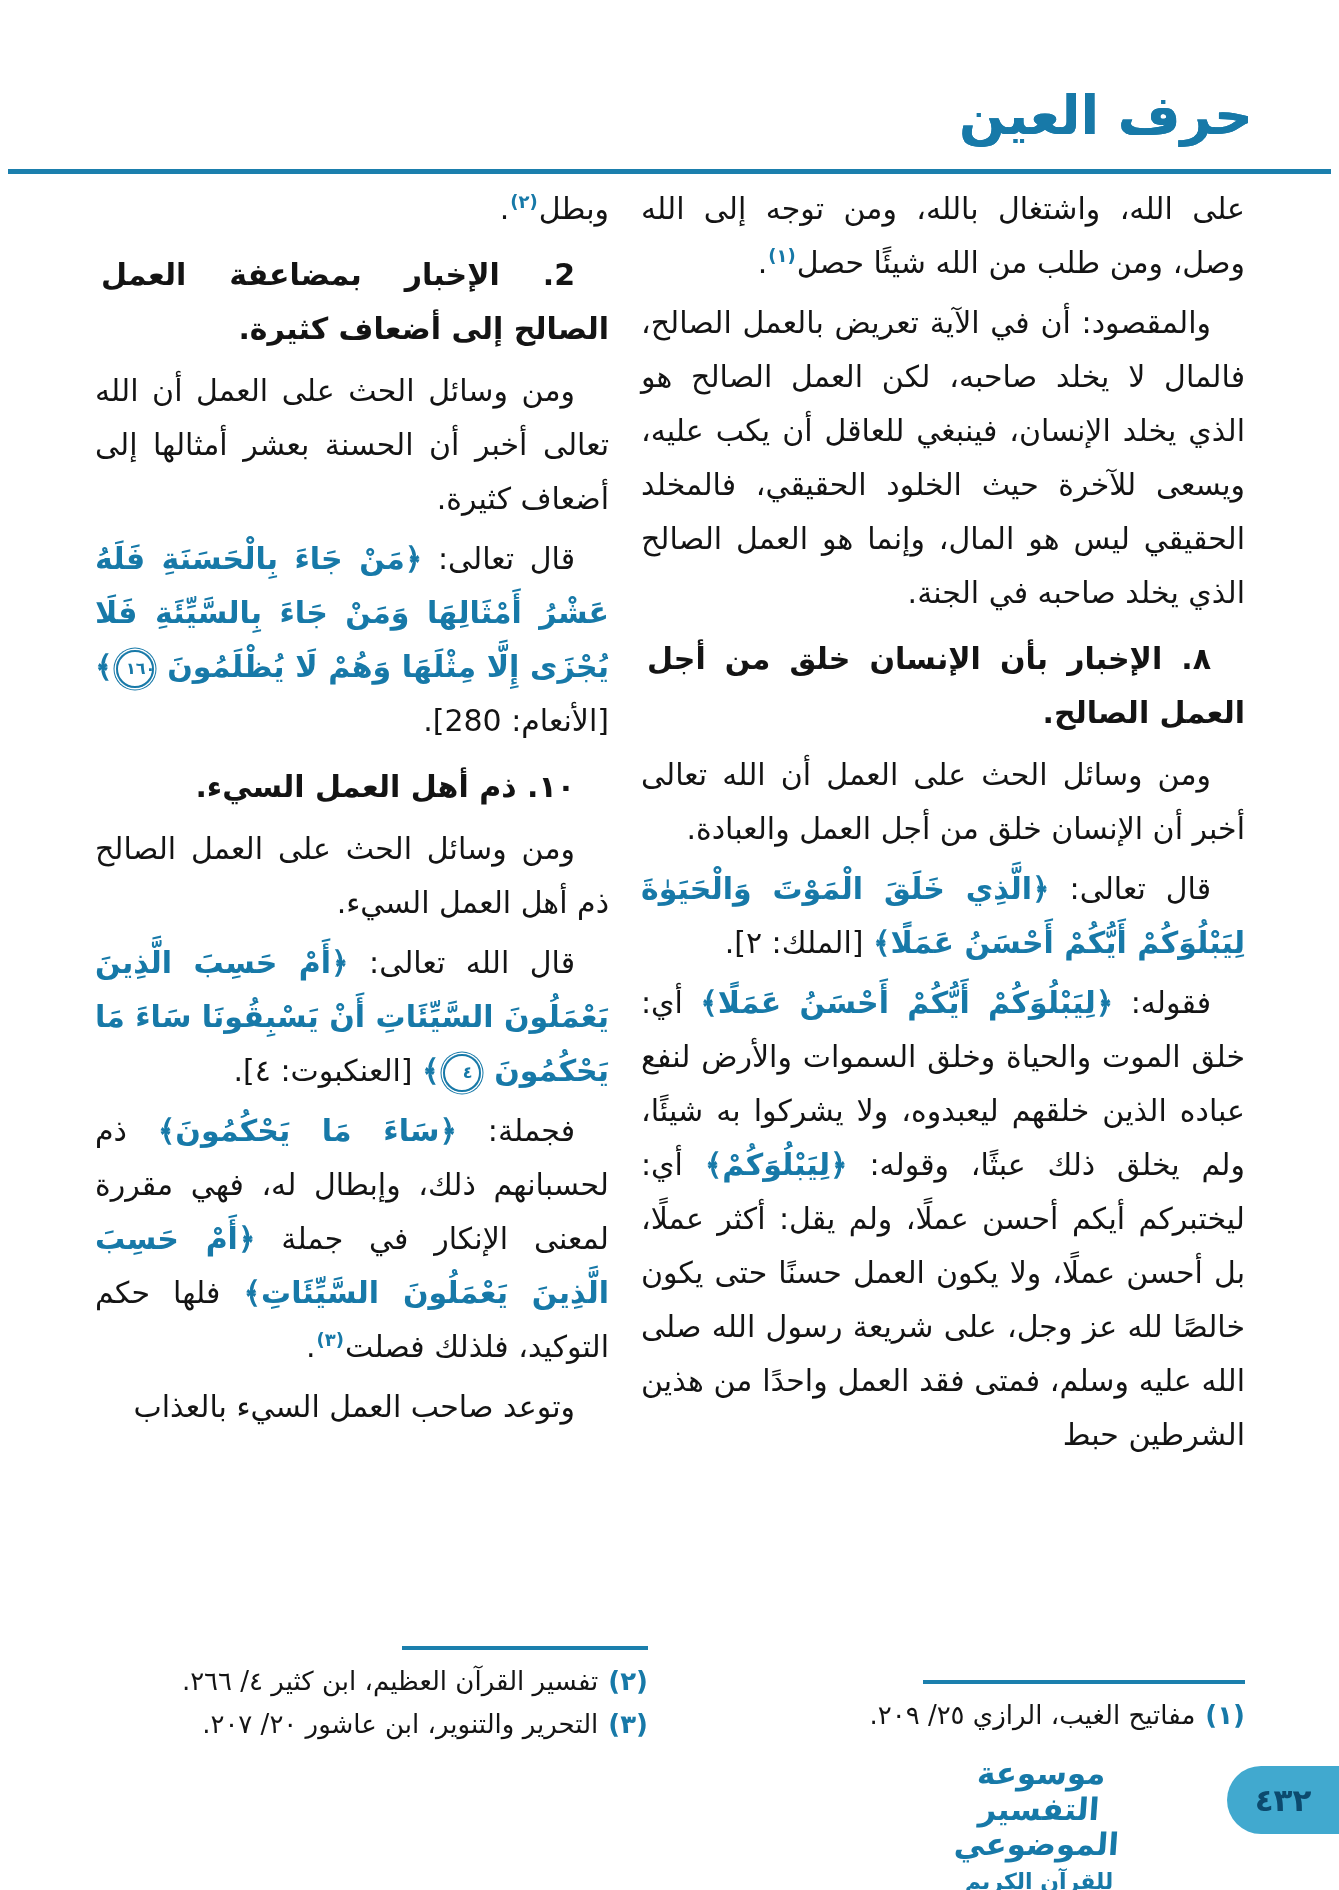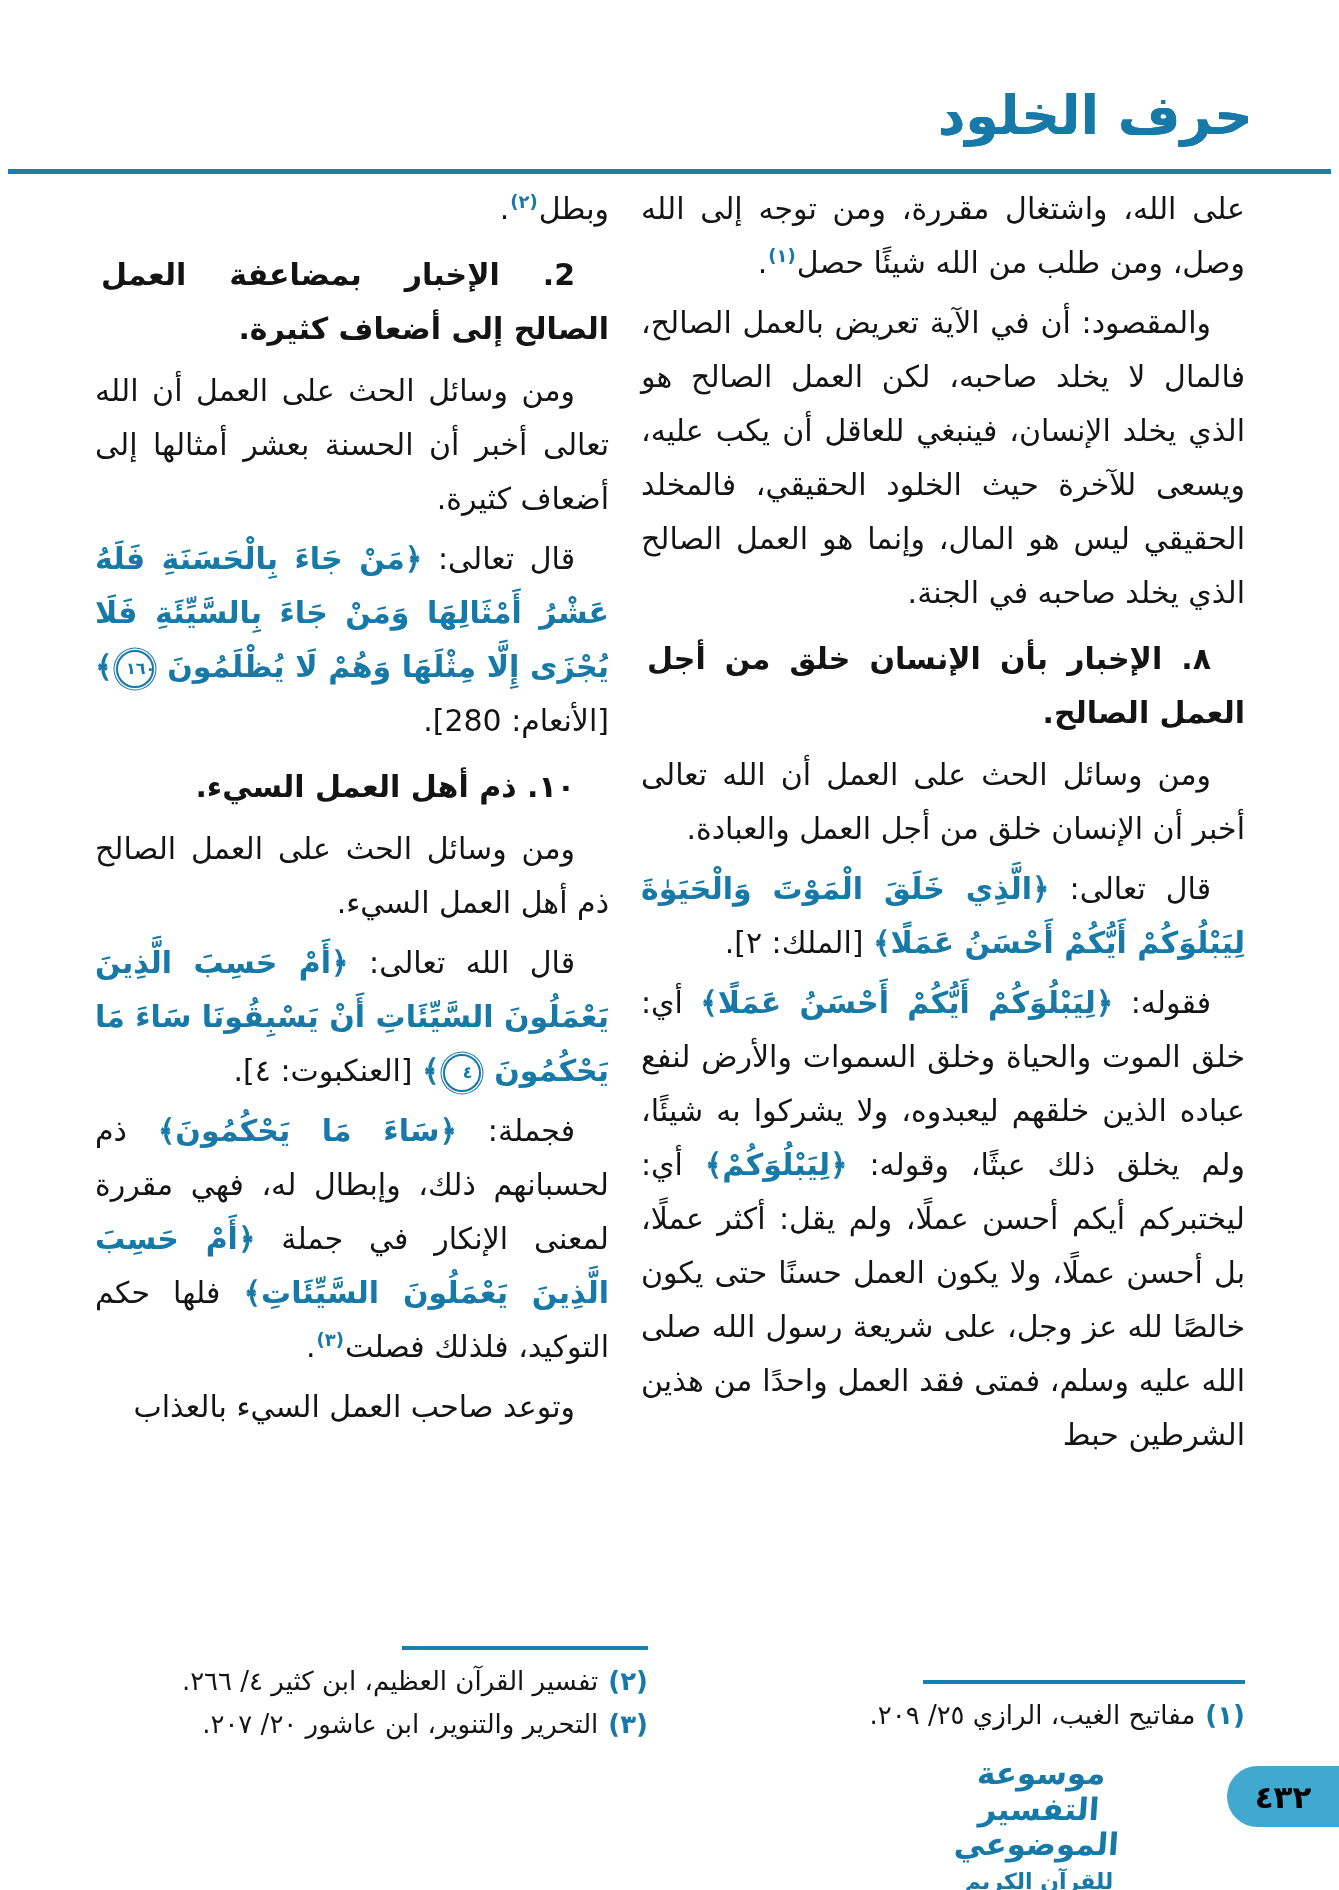--- a/index.html
+++ b/index.html
@@ -66,35 +66,35 @@
     text-align:center;color:var(--teal);line-height:1.15;
   }
   .footer-logo .logo-main{
     font-size:31px;font-weight:bold;letter-spacing:-1px;
     transform:skewX(-4deg);
   }
   .footer-logo .logo-sub{
     font-size:22px;font-weight:bold;margin-top:6px;letter-spacing:-1px;
   }
   .page-badge{
-    position:absolute;top:1766px;right:0;width:112px;height:61px;
+    position:absolute;top:1766px;right:0;width:112px;height:68px;
     background:var(--badge);border-radius:34px 0 0 34px;
     display:flex;align-items:center;justify-content:center;
-    color:#000000;font-size:31px;font-weight:bold;
+    color:#0c4a6e;font-size:31px;font-weight:bold;
   }
 </style>
 </head>
 <body>
 
-<div class="header-title">حرف الخلود</div>
+<div class="header-title">حرف العين</div>
 <div class="header-rule"></div>
 
 <div class="columns">
   <div class="col col-right">
-      <p class="para"><span class="seg-n">على الله، واشتغال مقررة، ومن توجه إلى الله وصل، ومن طلب من الله شيئًا حصل</span><span class="seg-fn">(١)</span><span class="seg-n">.</span></p>
+      <p class="para"><span class="seg-n">على الله، واشتغال بالله، ومن توجه إلى الله وصل، ومن طلب من الله شيئًا حصل</span><span class="seg-fn">(١)</span><span class="seg-n">.</span></p>
       <p class="para indent"><span class="seg-n">والمقصود: أن في الآية تعريض بالعمل الصالح، فالمال لا يخلد صاحبه، لكن العمل الصالح هو الذي يخلد الإنسان، فينبغي للعاقل أن يكب عليه، ويسعى للآخرة حيث الخلود الحقيقي، فالمخلد الحقيقي ليس هو المال، وإنما هو العمل الصالح الذي يخلد صاحبه في الجنة.</span></p>
       <p class="heading indent"><span class="seg-n">٨. الإخبار بأن الإنسان خلق من أجل العمل الصالح.</span></p>
       <p class="para indent"><span class="seg-n">ومن وسائل الحث على العمل أن الله تعالى أخبر أن الإنسان خلق من أجل العمل والعبادة.</span></p>
       <p class="para indent"><span class="seg-n">قال تعالى: </span><span class="seg-q">﴿الَّذِي خَلَقَ الْمَوْتَ وَالْحَيَوٰةَ لِيَبْلُوَكُمْ أَيُّكُمْ أَحْسَنُ عَمَلًا﴾</span><span class="seg-n"> [الملك: ٢].</span></p>
       <p class="para indent"><span class="seg-n">فقوله: </span><span class="seg-q">﴿لِيَبْلُوَكُمْ أَيُّكُمْ أَحْسَنُ عَمَلًا﴾</span><span class="seg-n"> أي: خلق الموت والحياة وخلق السموات والأرض لنفع عباده الذين خلقهم ليعبدوه، ولا يشركوا به شيئًا، ولم يخلق ذلك عبثًا، وقوله: </span><span class="seg-q">﴿لِيَبْلُوَكُمْ﴾</span><span class="seg-n"> أي: ليختبركم أيكم أحسن عملًا، ولم يقل: أكثر عملًا، بل أحسن عملًا، ولا يكون العمل حسنًا حتى يكون خالصًا لله عز وجل، على شريعة رسول الله صلى الله عليه وسلم، فمتى فقد العمل واحدًا من هذين الشرطين حبط</span></p>
     </div>
   <div class="col col-left">
       <p class="para"><span class="seg-n">وبطل</span><span class="seg-fn">(٢)</span><span class="seg-n">.</span></p>
       <p class="heading indent"><span class="seg-n">2. الإخبار بمضاعفة العمل الصالح إلى أضعاف كثيرة.</span></p>
       <p class="para indent"><span class="seg-n">ومن وسائل الحث على العمل أن الله تعالى أخبر أن الحسنة بعشر أمثالها إلى أضعاف كثيرة.</span></p>

